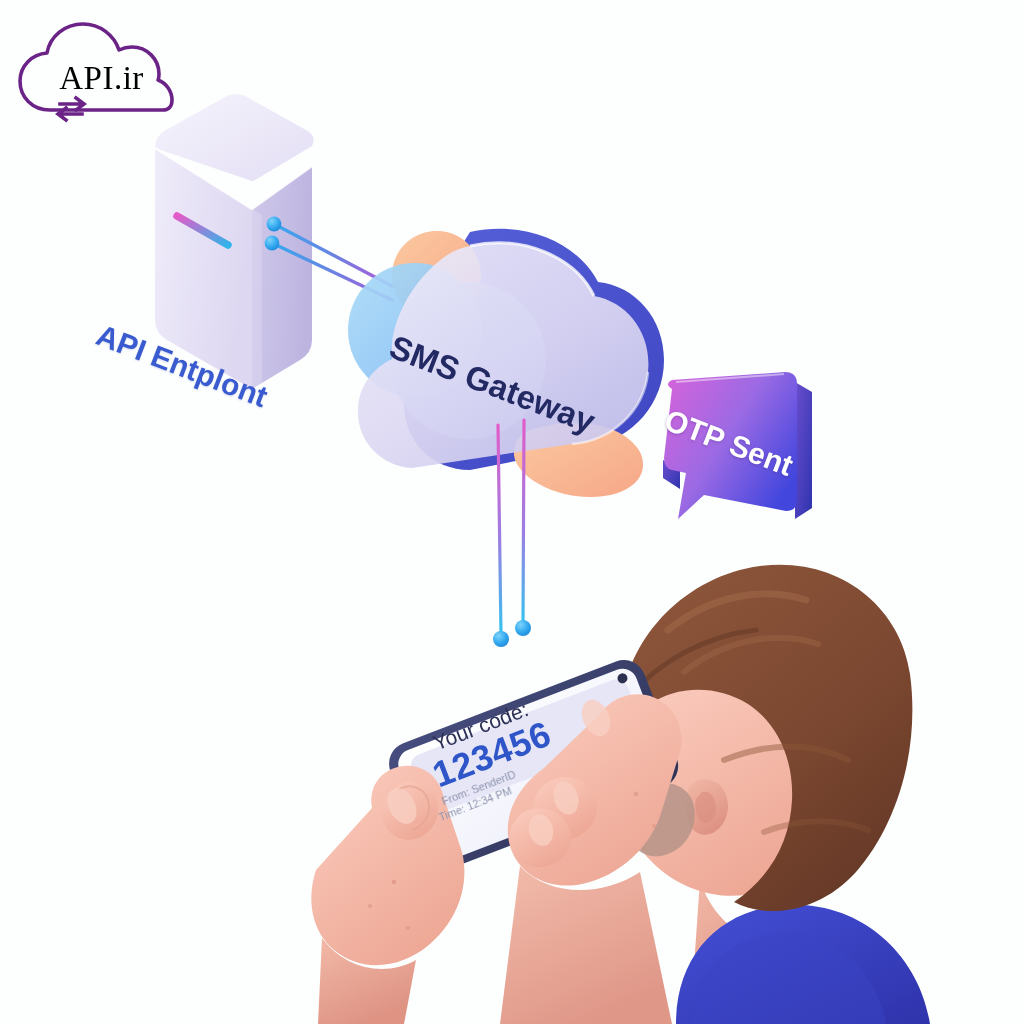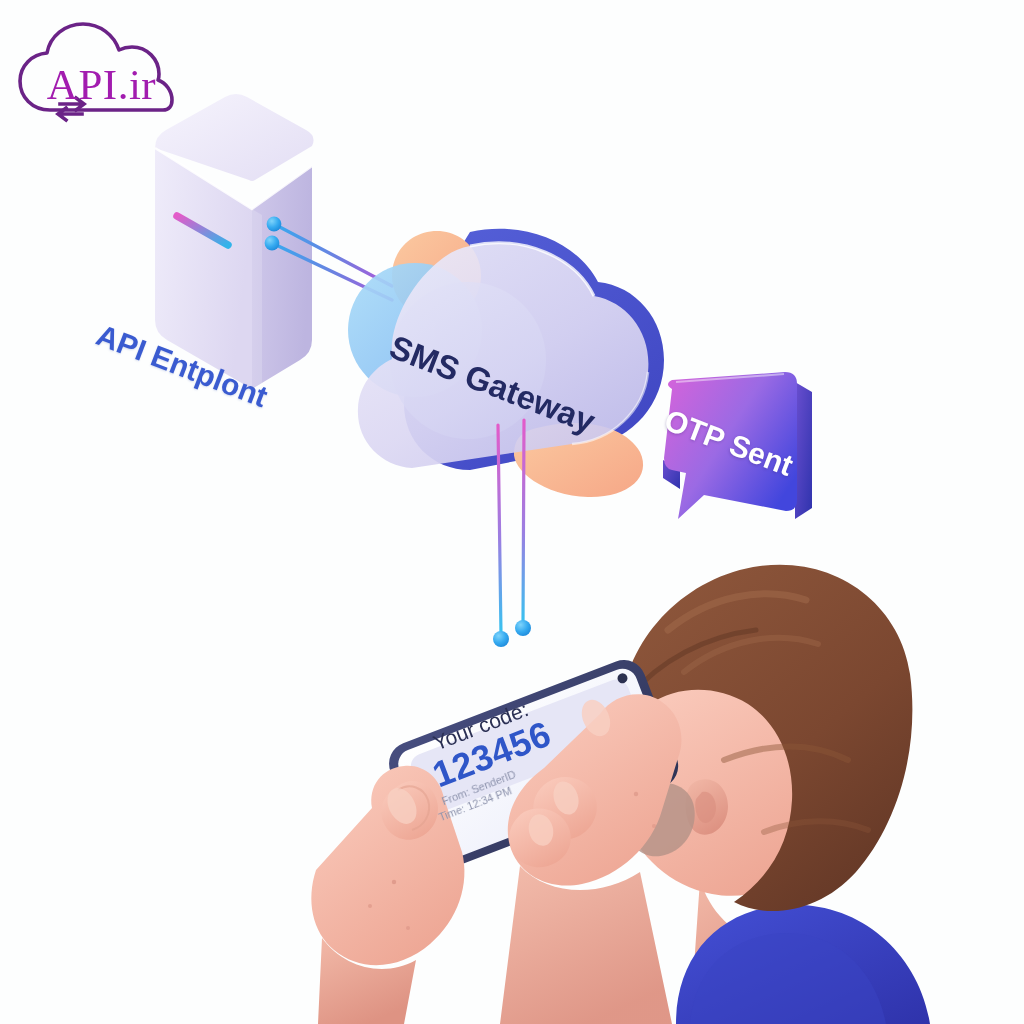--- a/index.html
+++ b/index.html
@@ -33,23 +33,23 @@
     width: 170px;
     height: 115px;
   }
   .logo-text {
     position: absolute;
     left: 30px;
     top: 42px;
     width: 115px;
     text-align: center;
     font-family: "Liberation Serif", "DejaVu Serif", serif;
-    font-size: 43px;
+    font-size: 33px;
     letter-spacing: 0.5px;
-    color: #a21caf;
+    color: #000000;
     white-space: nowrap;
   }
 
   
   .label {
     position: absolute;
     white-space: nowrap;
     pointer-events: none;
   }
   .label-api {

